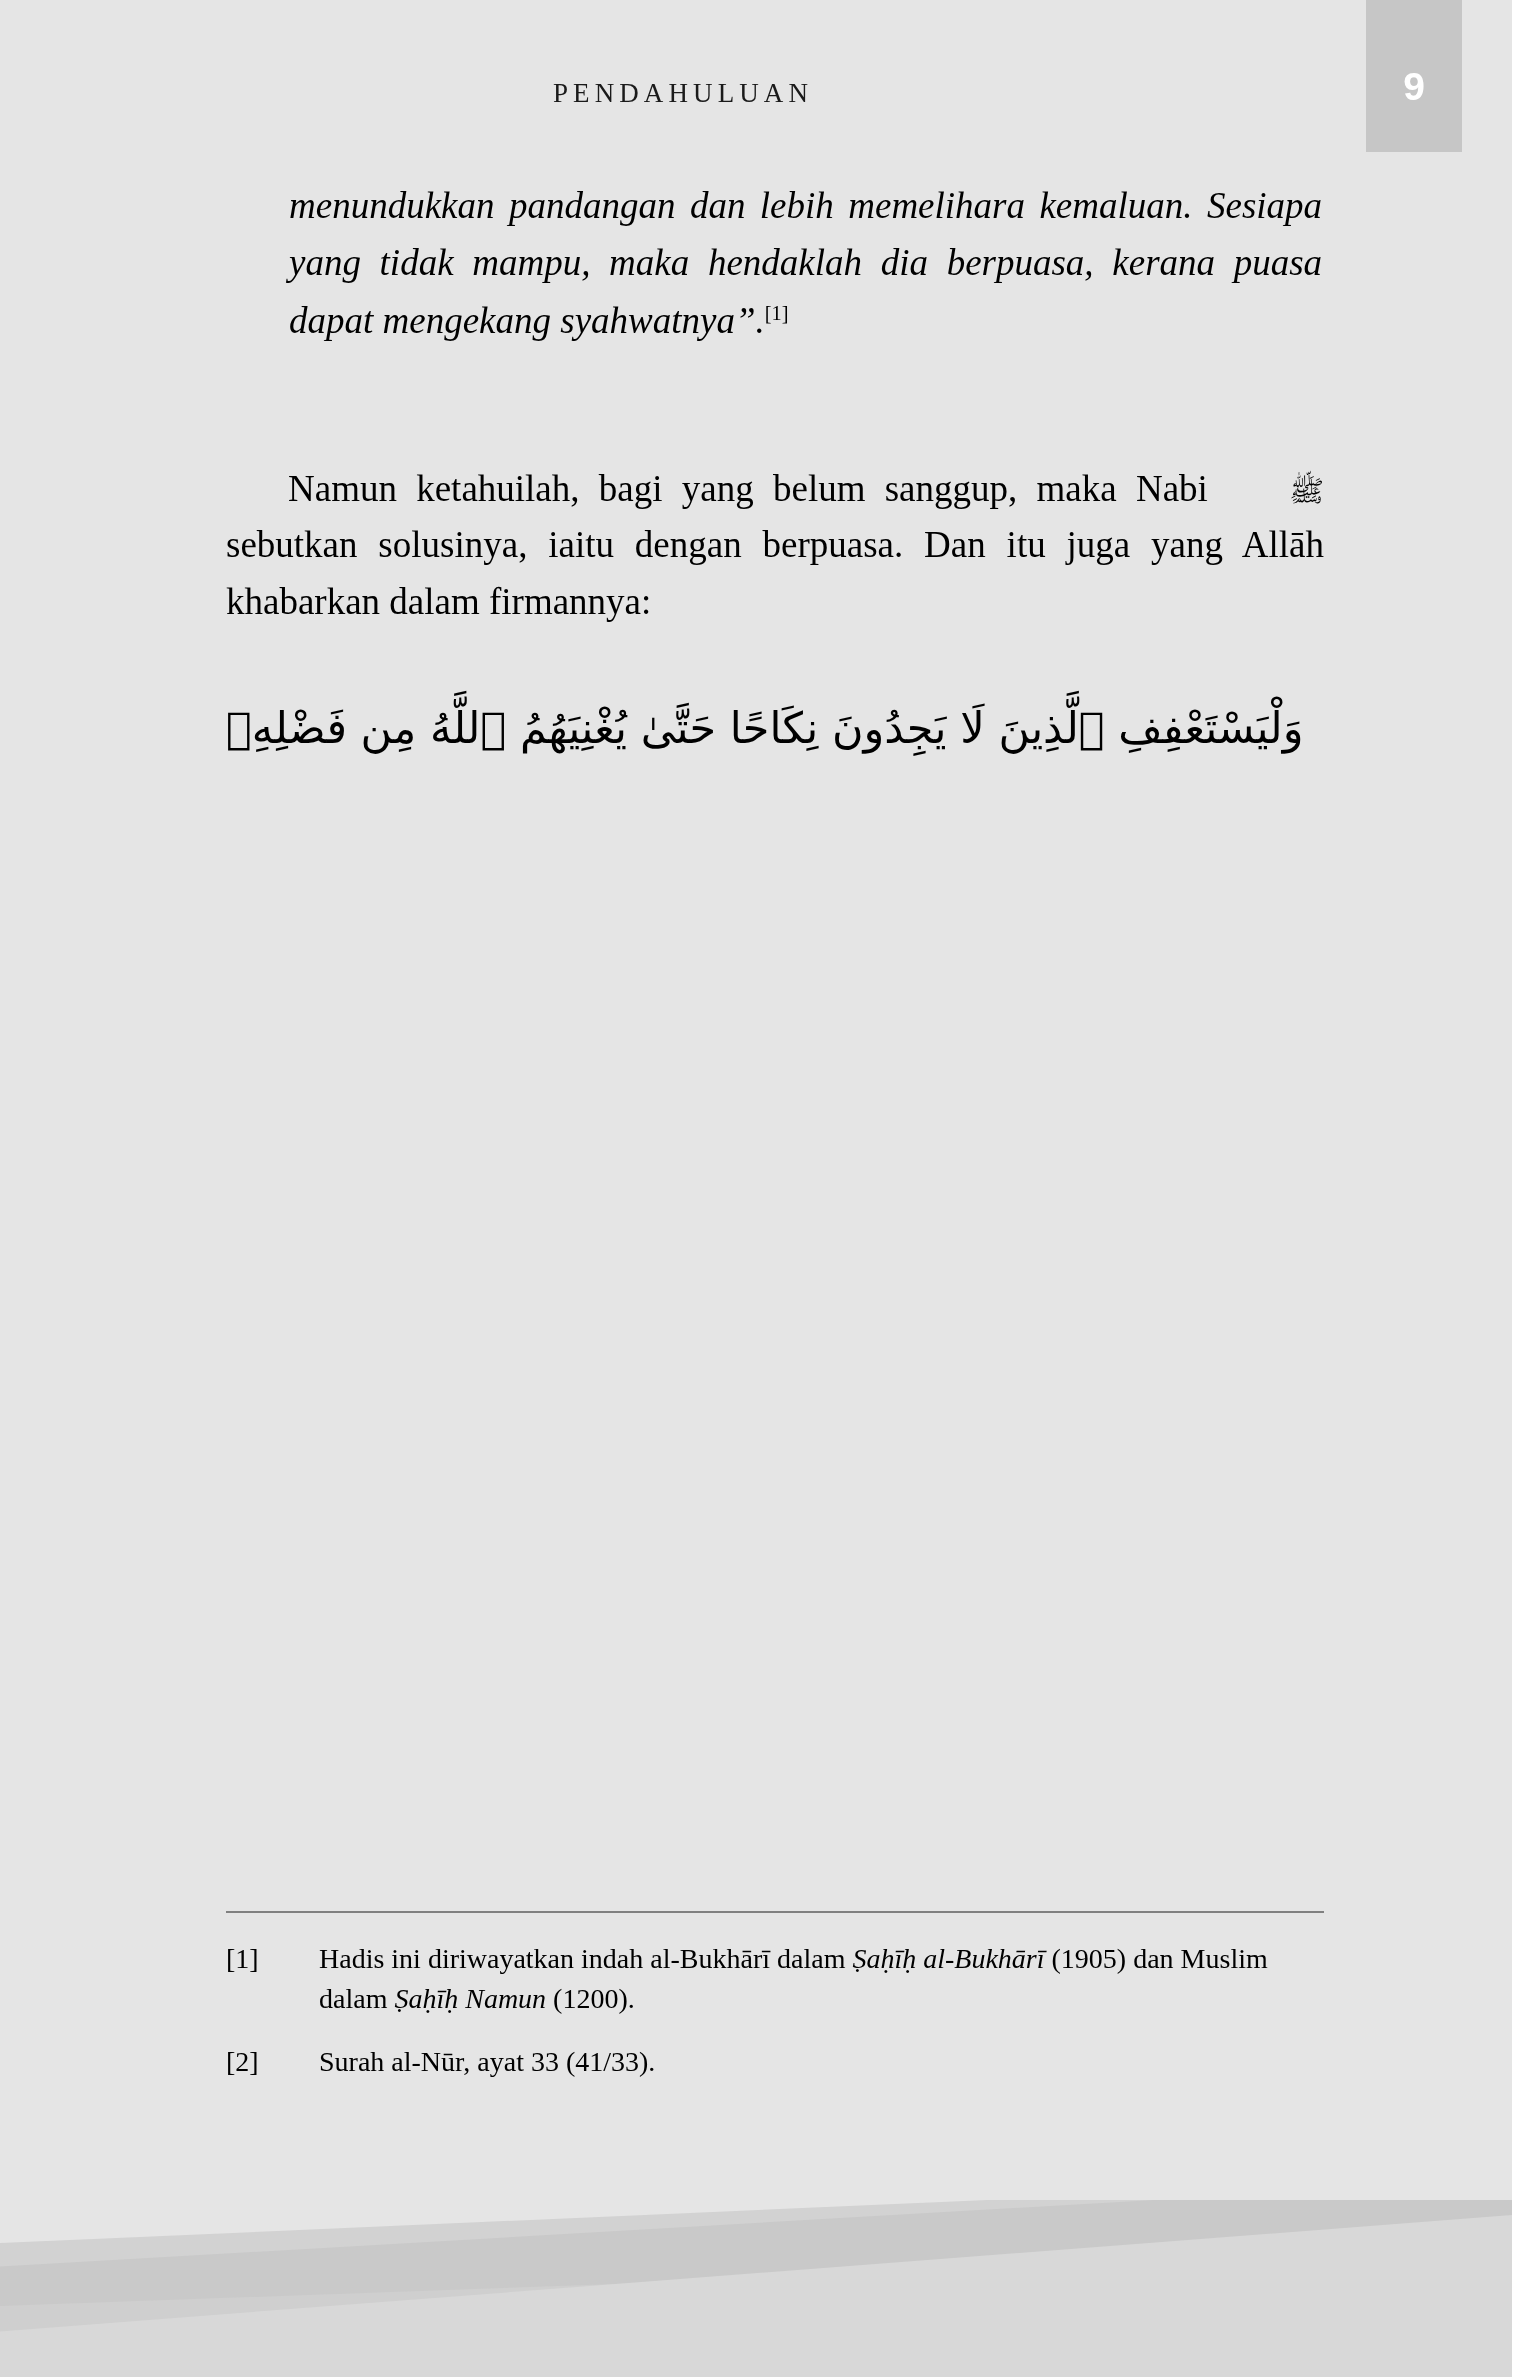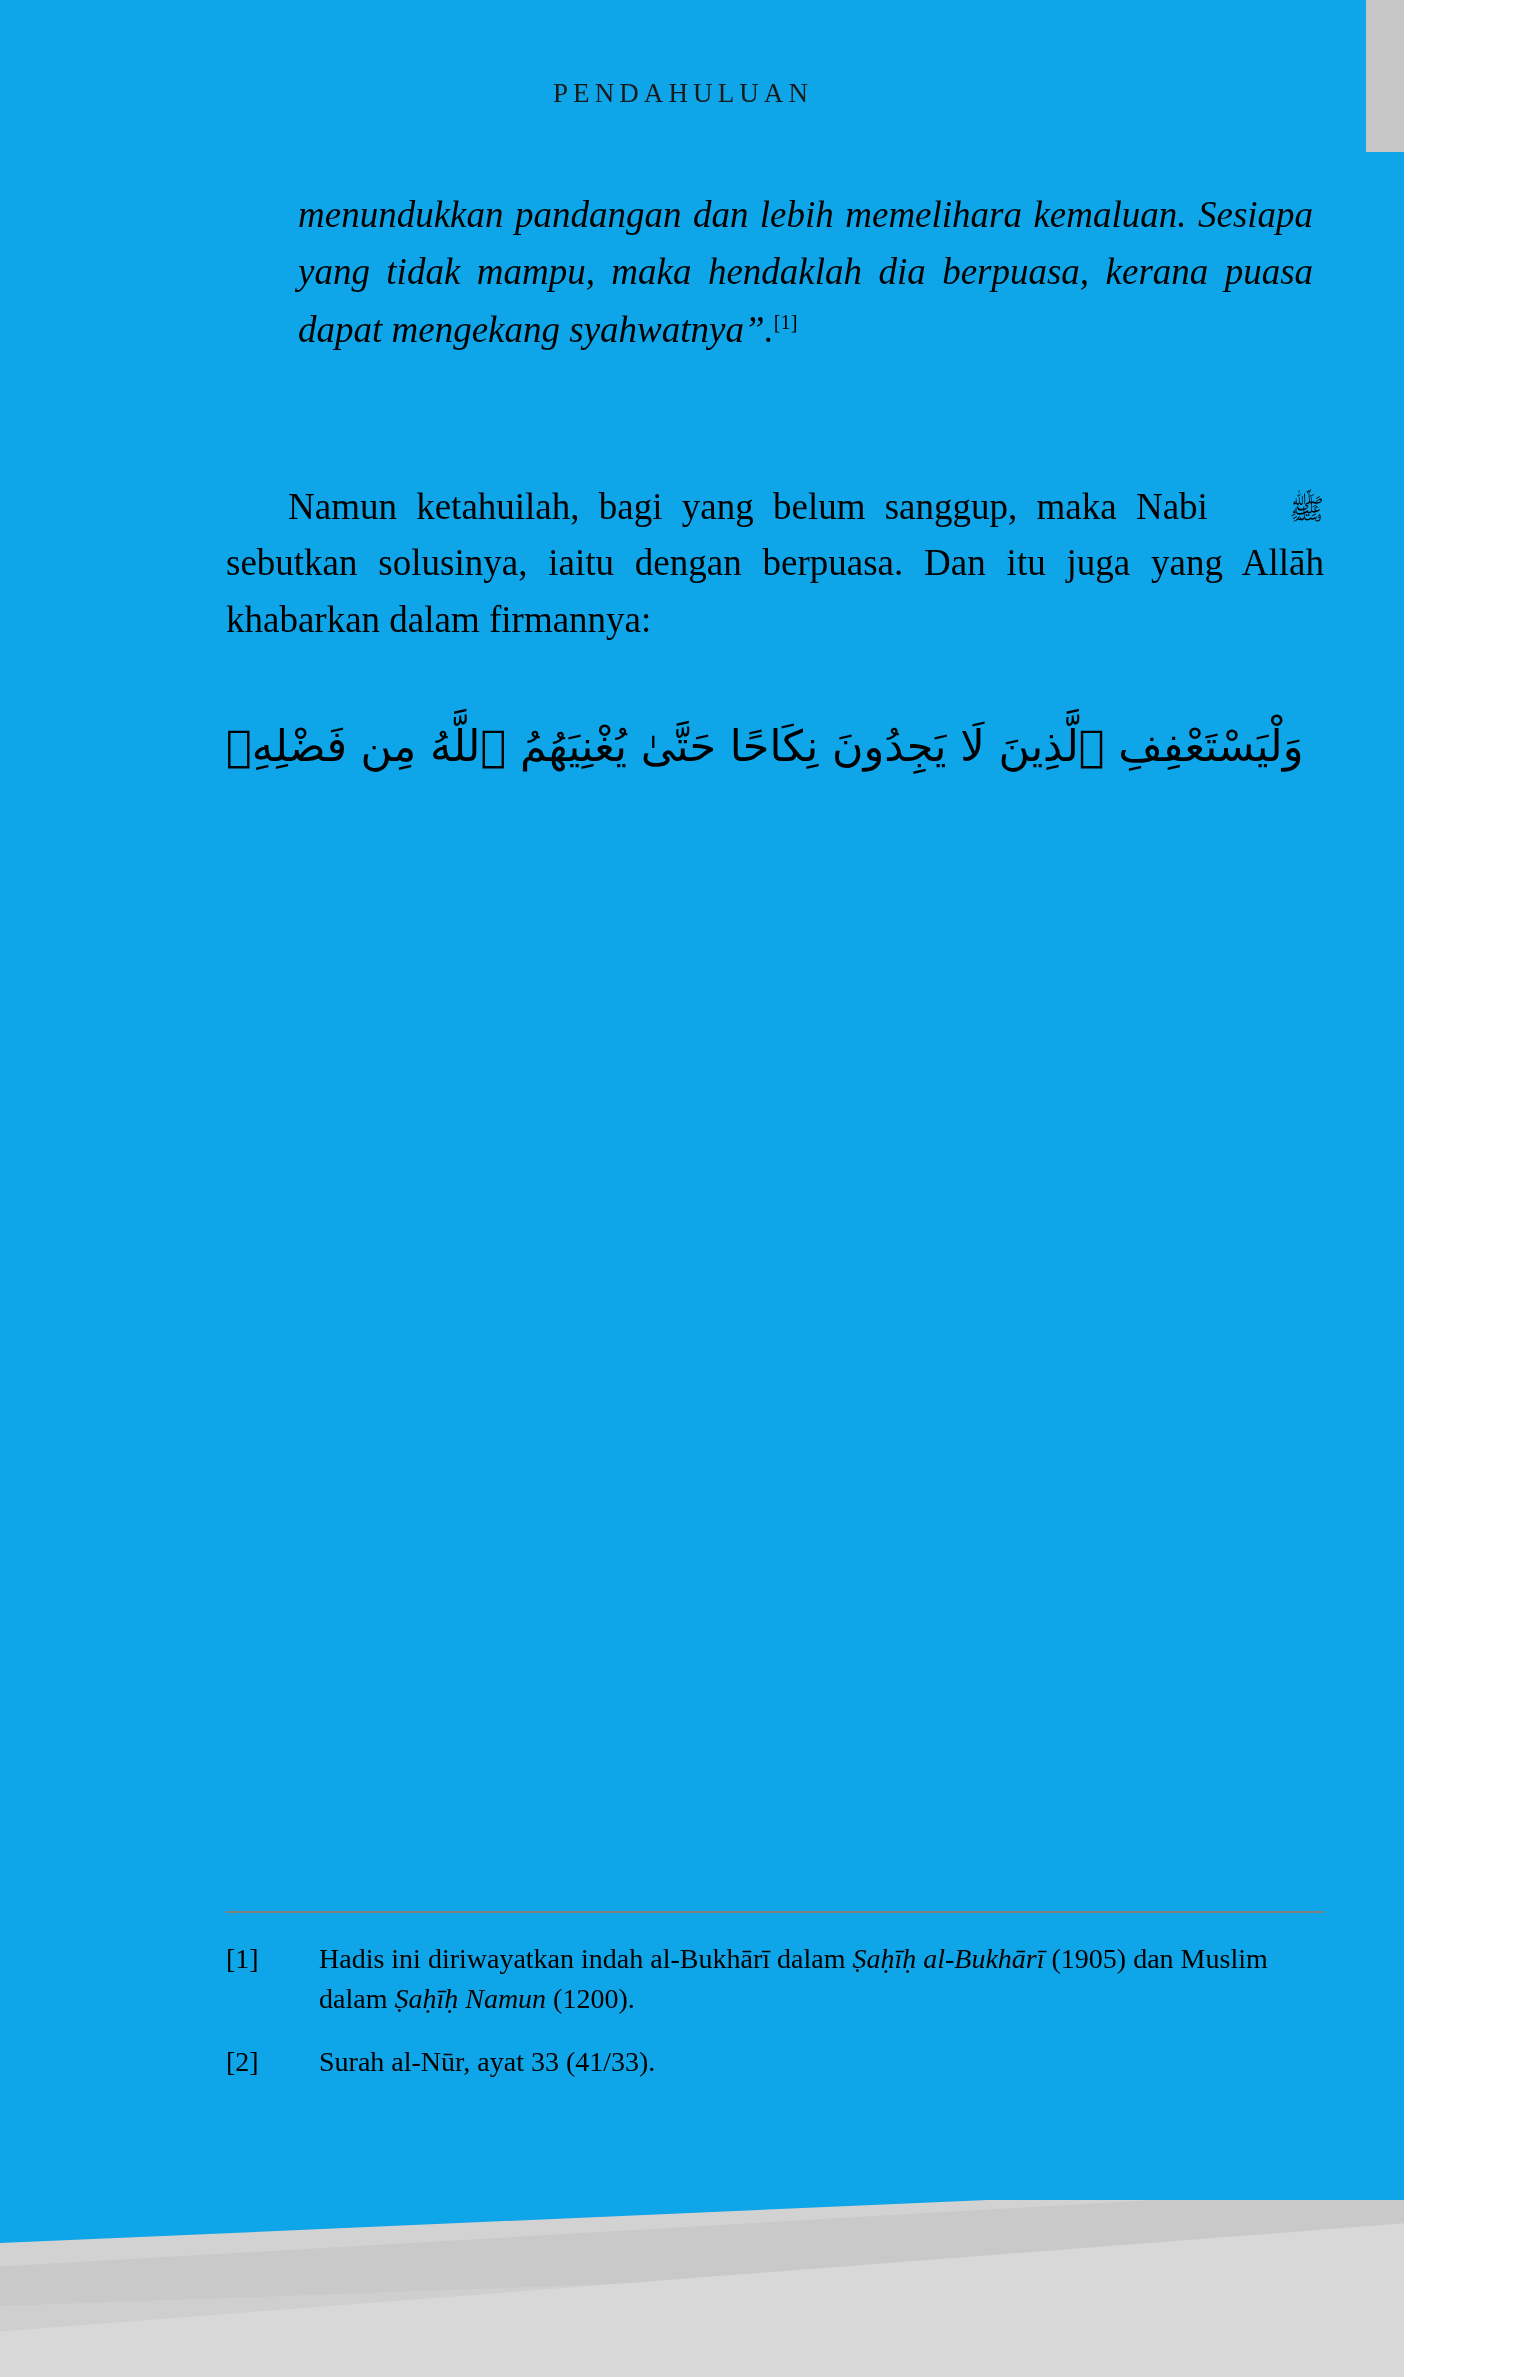--- a/index.html
+++ b/index.html
@@ -3,23 +3,23 @@
 <meta charset="utf-8">
 <style>
   html, body {
     margin: 0;
     padding: 0;
     background: #ffffff;
   }
 
   .page {
     position: relative;
-    width: 1404px;
+    width: 1512px;
     height: 2377px;
-    background: #0ea5e9;
+    background: #e5e5e5;
     overflow: hidden;
     font-family: "Liberation Serif", "DejaVu Serif", serif;
     color: #000000;
   }
 
   
   .running-head {
     position: absolute;
     top: 78px;
     left: 0;
@@ -70,21 +70,21 @@
     font-family: "Liberation Serif", "DejaVu Serif", serif;
     hyphens: none;
   }
 
   p.body.indent {
     text-indent: 62px;
   }
 
   
   .quote-block {
-    margin: 9px;
+    margin: 0;
     padding-left: 63px;
     padding-right: 1.9px;
   }
   .quote-block p {
     margin: 0;
     font-style: italic;
     font-size: 37px;
     line-height: 1.55;
     text-align: justify;
     text-justify: inter-word;

